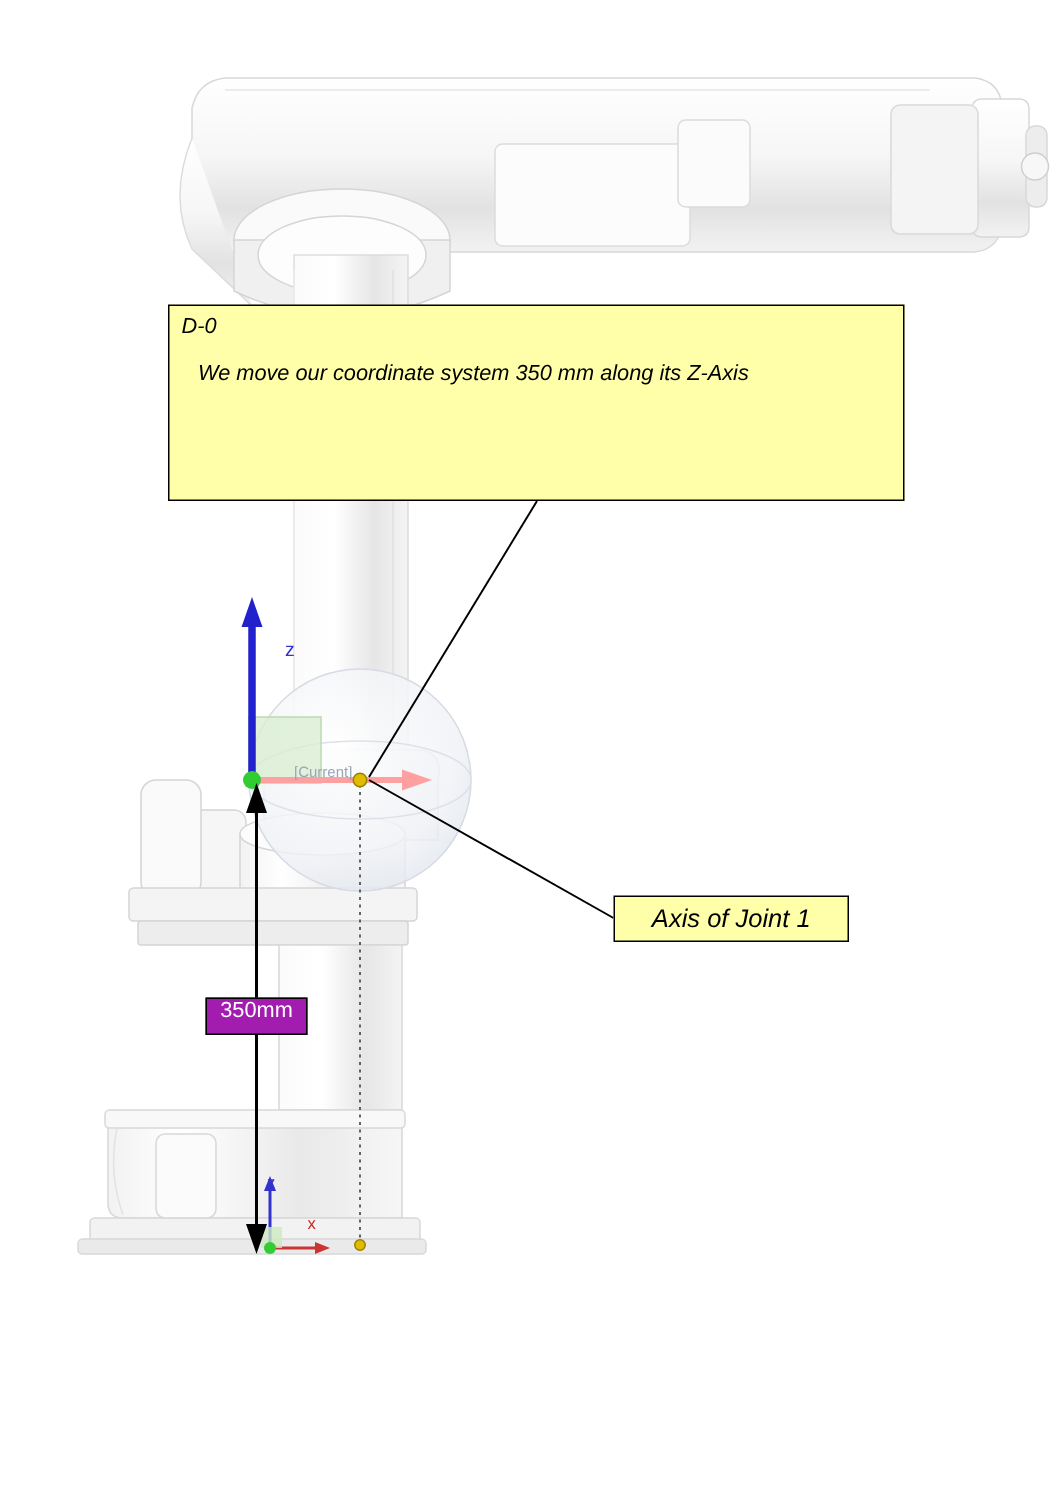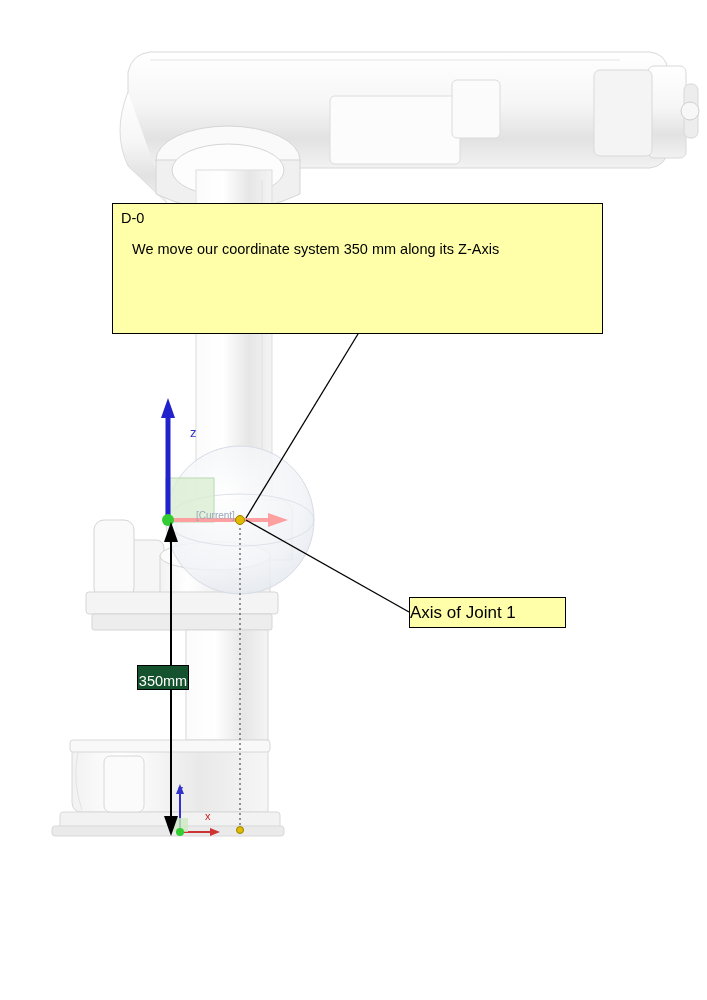--- a/index.html
+++ b/index.html
@@ -28,20 +28,21 @@
   
   .callout {
     position: absolute;
     box-sizing: border-box;
     background: #ffffaa;
     border: 1px solid #000000;
     padding: 6px 8px 8px 8px;
     font-size: 14.5px;
     line-height: 17px;
     color: #000000;
+    font-style: italic;
   }
   #desc-callout {
     left: 112px;
     top: 203px;
     width: 491px;
     height: 131px;
   }
   #desc-callout .title {
     margin: 0 0 14px 0;
   }
@@ -52,36 +53,36 @@
     margin: 15px 0 0 0;
   }
   #joint-callout {
     left: 409px;
     top: 597px;
     width: 157px;
     height: 31px;
     padding: 0;
     display: flex;
     align-items: center;
-    justify-content: flex-start;
+    justify-content: center;
     font-size: 17px;
   }
   #dim-label {
     position: absolute;
     left: 137px;
     top: 665px;
-    width: 52px;
+    width: 68px;
     height: 25px;
     box-sizing: border-box;
-    background: #14532d;
+    background: #a21caf;
     border: 1px solid #000000;
     color: #ffffff;
     font-size: 14.5px;
     display: flex;
-    align-items: flex-end;
+    align-items: flex-start;
     justify-content: center;
   }
   .axis-label {
     position: absolute;
     color: #3333cc;
     font-size: 13px;
   }
   #z-label-top { left: 190px; top: 425px; }
   #z-label-bottom { left: 178px; top: 783px; color:#3333cc; font-size: 11px; }
   #x-label-bottom { left: 205px; top: 810px; color:#cc2222; font-size: 11px; }

